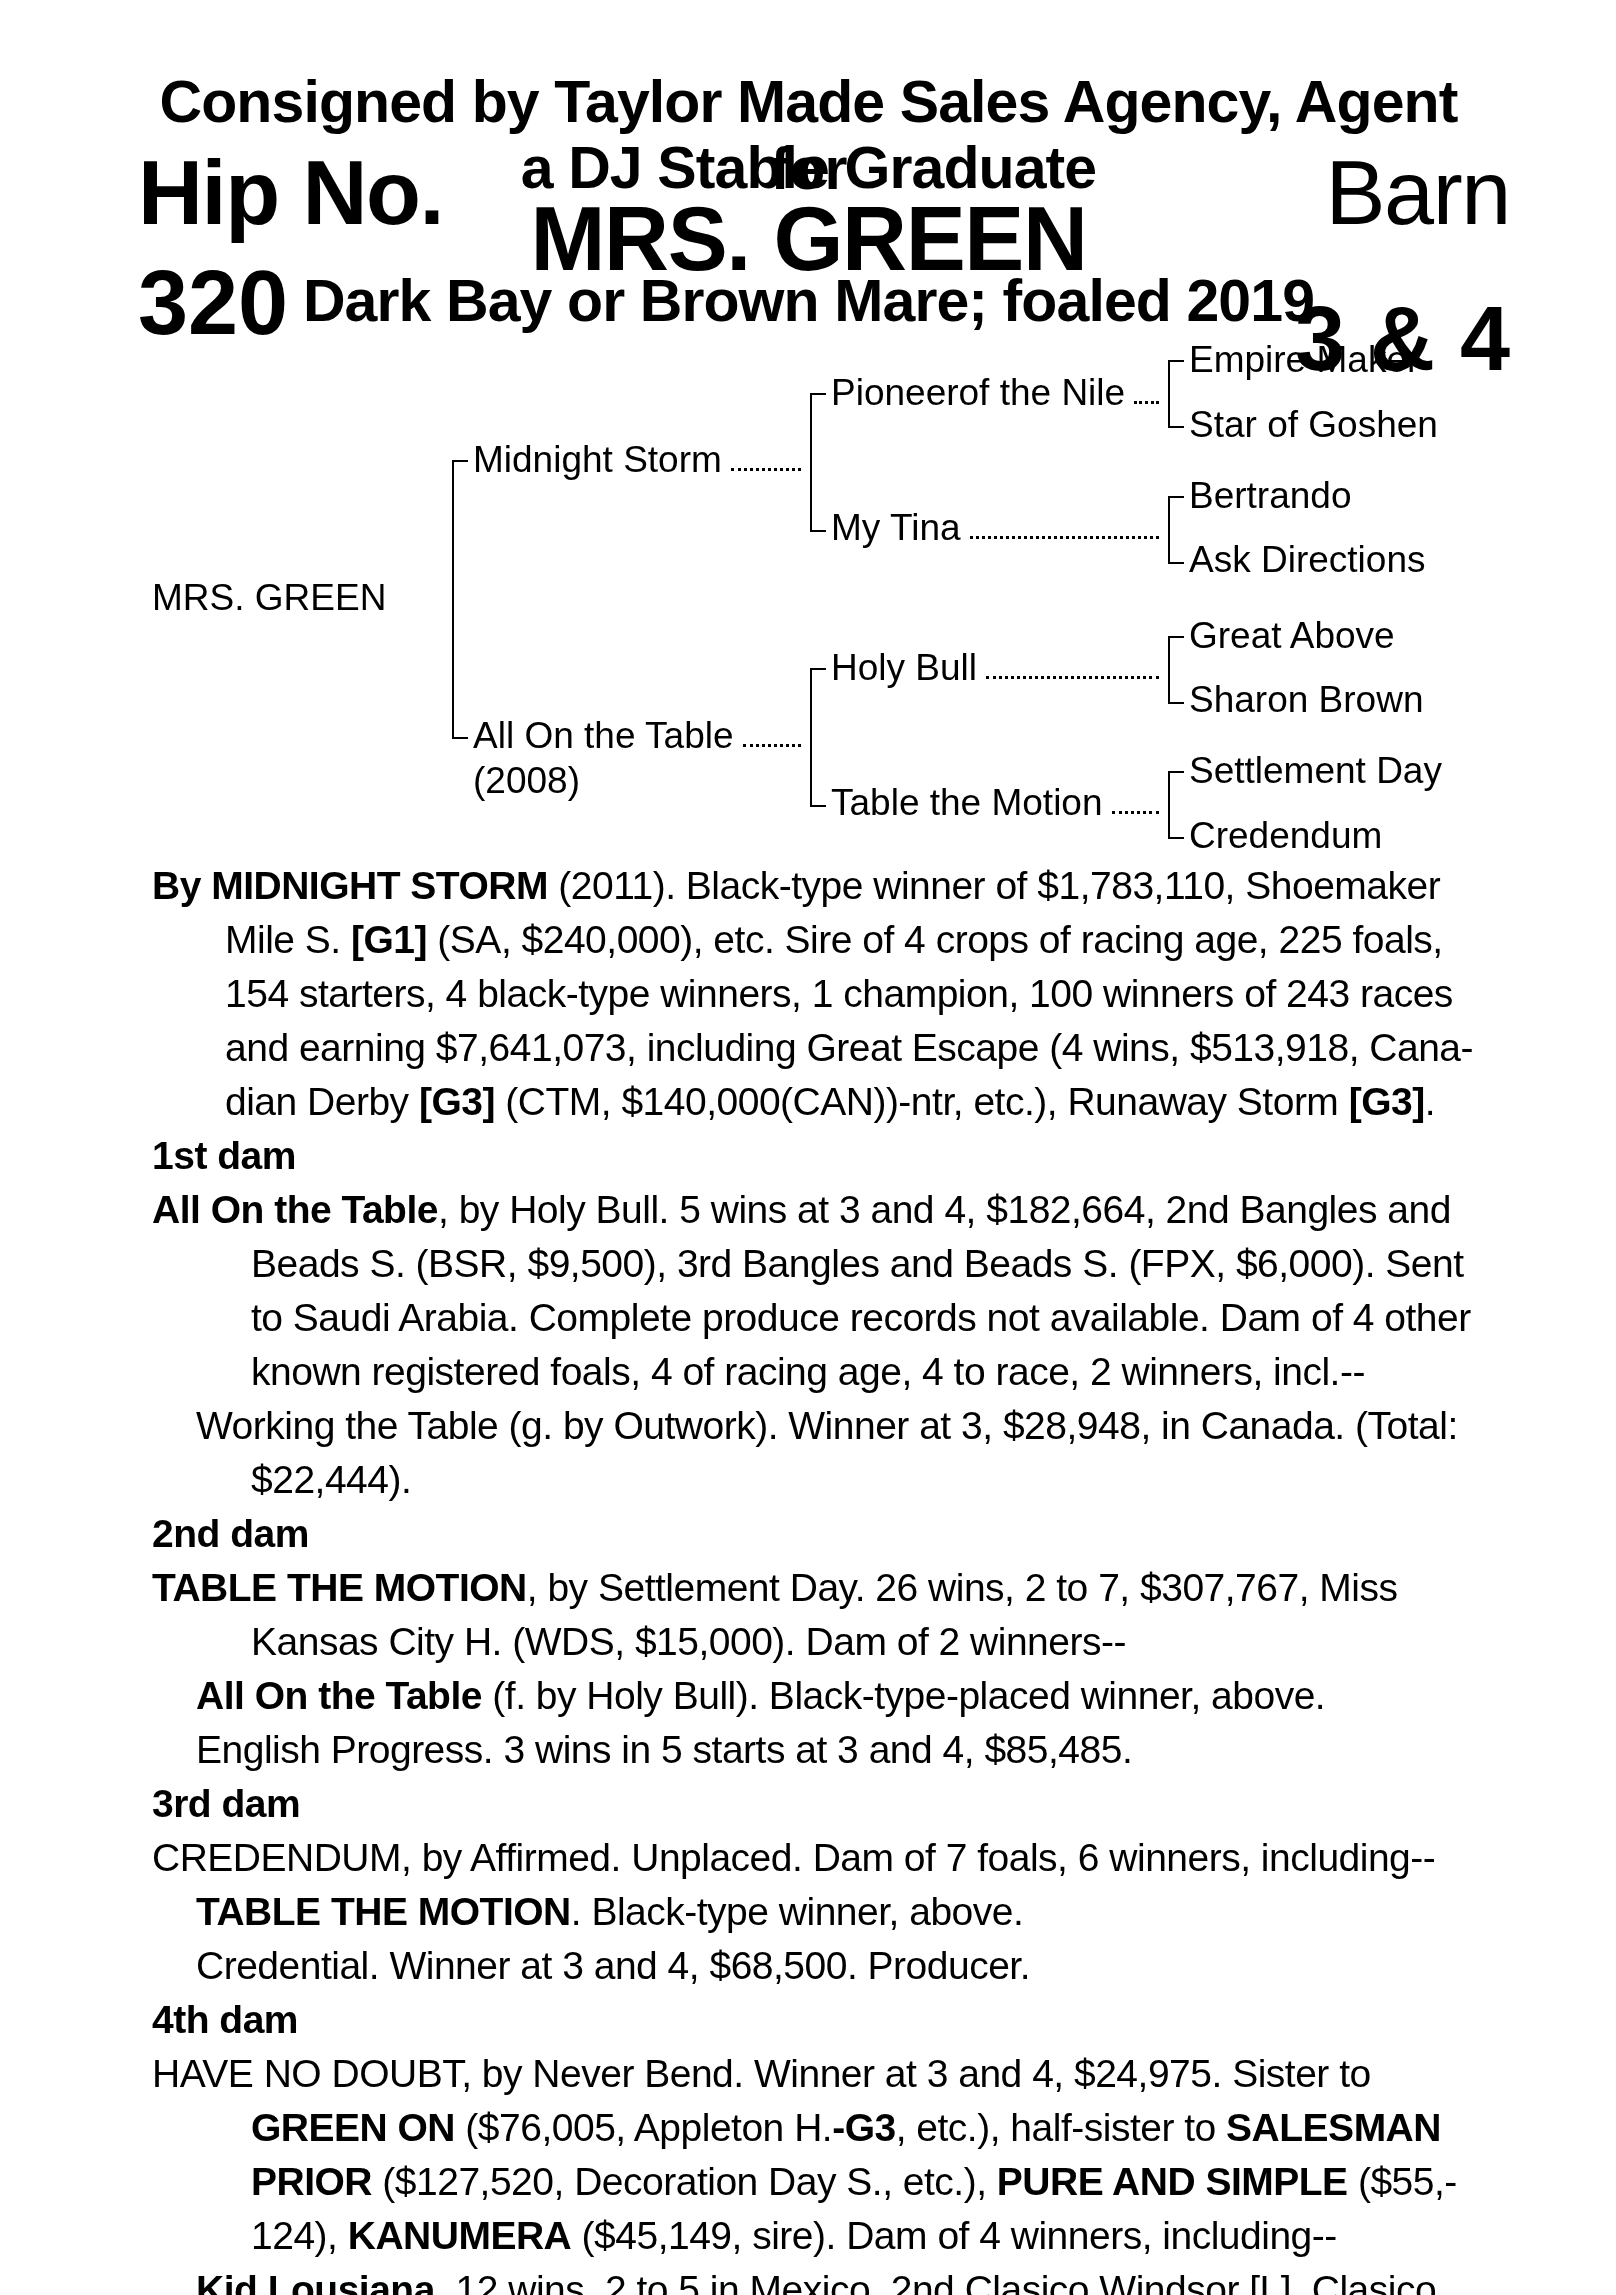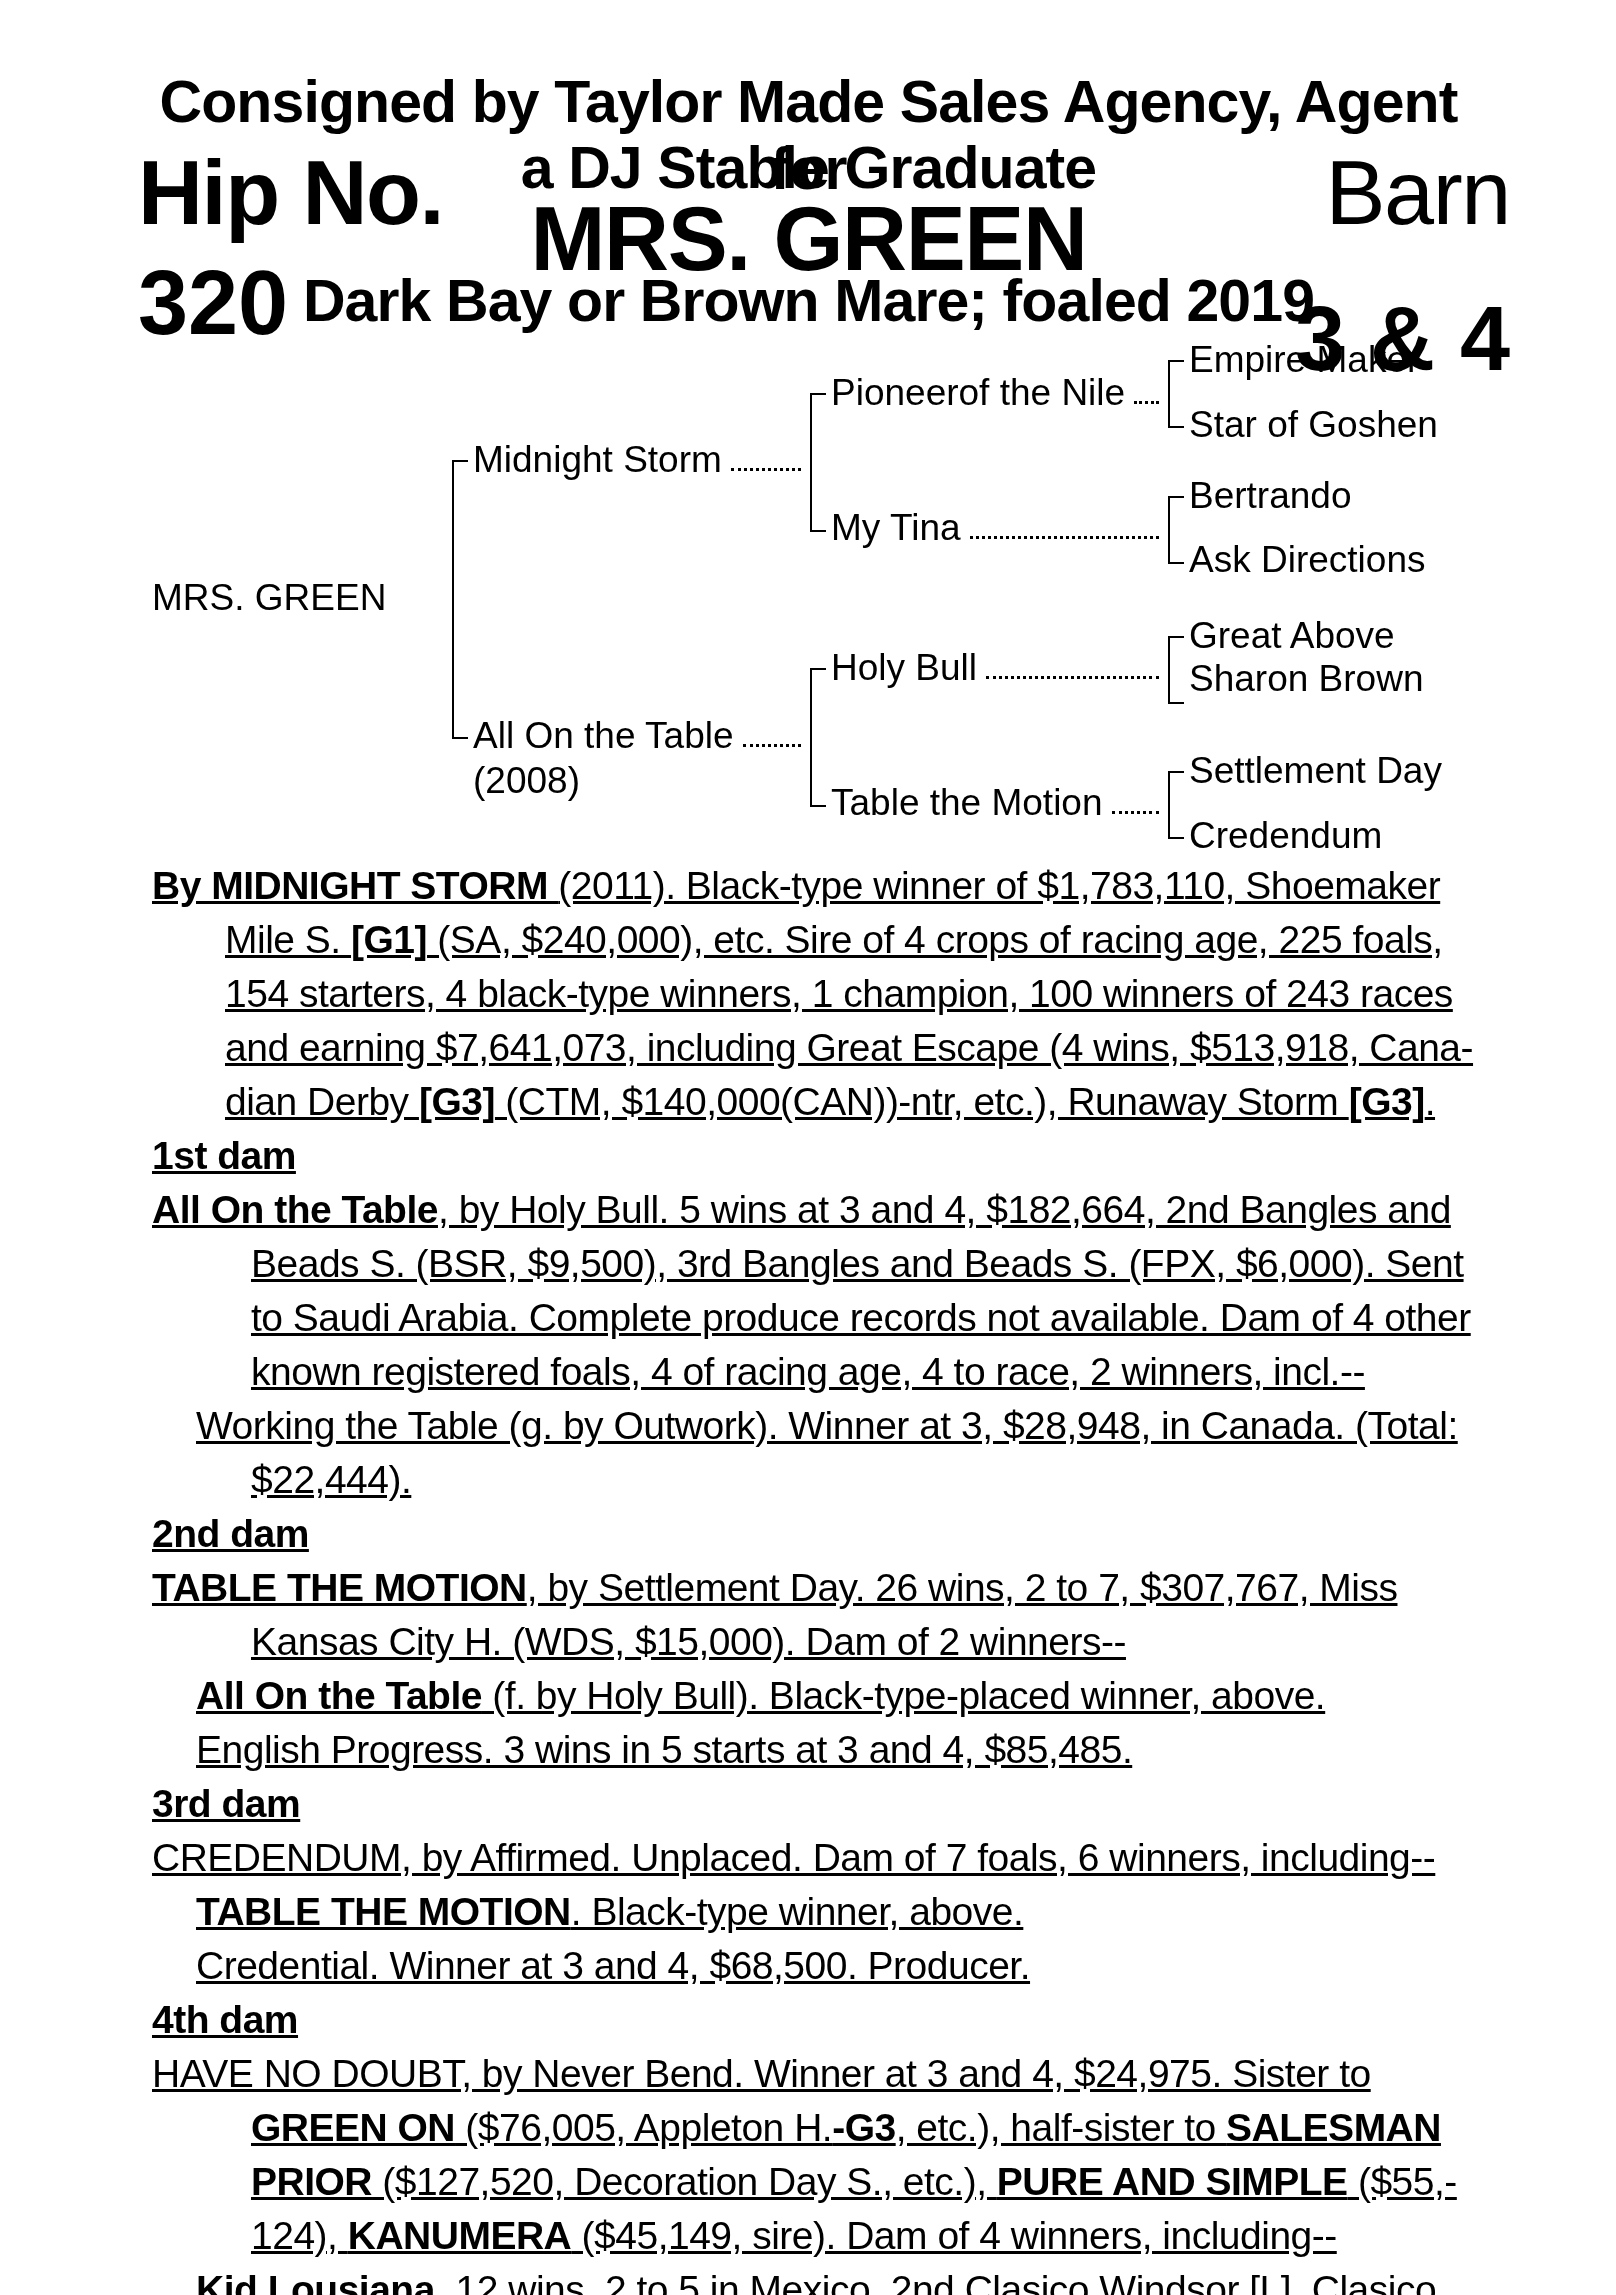--- a/index.html
+++ b/index.html
@@ -24,21 +24,21 @@
   .barn-number{position:absolute;right:106px;top:257px;font-size:90px;line-height:92px;font-weight:bold;text-align:right;margin-top:36px;}
   
   .ped{position:absolute;left:0;top:0;width:100%;font-size:37px;}
   .prow{position:absolute;display:flex;line-height:46px;white-space:pre;}
   .pname{white-space:pre;}
   .leader{flex:1;align-self:flex-end;border-bottom:3.2px dotted #000;margin:0 5.5px 12px 9.2px;min-width:18.4px;}
   .bracket{position:absolute;width:13.8px;border-left:2.3px solid #000;border-top:2.3px solid #000;border-bottom:2.3px solid #000;}
   .year{position:absolute;line-height:46px;}
   
   .bodytext{position:absolute;left:152px;top:859px;width:1405px;font-size:39px;letter-spacing:-0.5px;}
-  .line{line-height:54px;white-space:pre;text-decoration:underline;}
+  .line{line-height:54px;white-space:pre;}
   .line .b{font-weight:bold;}
   .ind0{padding-left:0;}
   .ind1{padding-left:44px;}
   .ind2{padding-left:73px;}
   .ind3{padding-left:99px;}
 </style>
 </head>
 <body>
 
 <div class="page">
@@ -95,21 +95,21 @@
     <div class="bracket" style="left:1168px;top:360px;height:64px;"></div>
     <div class="bracket" style="left:1168px;top:496px;height:64px;"></div>
     <div class="bracket" style="left:1168px;top:636px;height:64px;"></div>
     <div class="bracket" style="left:1168px;top:771px;height:64px;"></div>
 
     <div class="prow" style="left:1189px;top:337px;"><span class="pname">Empire Maker</span></div>
     <div class="prow" style="left:1189px;top:402px;"><span class="pname">Star of Goshen</span></div>
     <div class="prow" style="left:1189px;top:473px;"><span class="pname">Bertrando</span></div>
     <div class="prow" style="left:1189px;top:537px;"><span class="pname">Ask Directions</span></div>
     <div class="prow" style="left:1189px;top:613px;"><span class="pname">Great Above</span></div>
-    <div class="prow" style="left:1189px;top:656px;text-align:center;"><span class="pname">Sharon Brown</span></div>
+    <div class="prow" style="left:1189px;top:677px;text-align:center;"><span class="pname">Sharon Brown</span></div>
     <div class="prow" style="left:1189px;top:748px;"><span class="pname">Settlement Day</span></div>
     <div class="prow" style="left:1189px;top:813px;"><span class="pname">Credendum</span></div>
   </div>
 
   <div class="bodytext">
       <div class="line ind0"><span class="b">By MIDNIGHT STORM </span><span>(2011). Black-type winner of $1,783,110, Shoemaker</span></div>
       <div class="line ind2"><span>Mile S. </span><span class="b">[G1]</span><span> (SA, $240,000), etc. Sire of 4 crops of racing age, 225 foals,</span></div>
       <div class="line ind2"><span>154 starters, 4 black-type winners, 1 champion, 100 winners of 243 races</span></div>
       <div class="line ind2"><span>and earning $7,641,073, including Great Escape (4 wins, $513,918, Cana-</span></div>
       <div class="line ind2"><span>dian Derby </span><span class="b">[G3]</span><span> (CTM, $140,000(CAN))-ntr, etc.), Runaway Storm </span><span class="b">[G3]</span><span>.</span></div>

